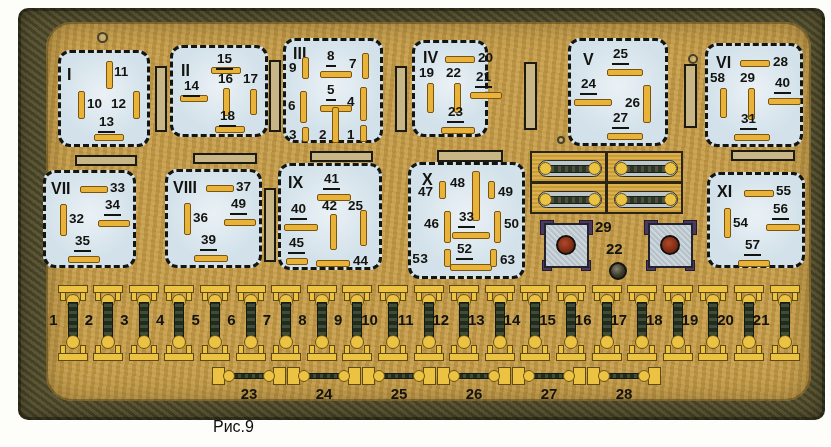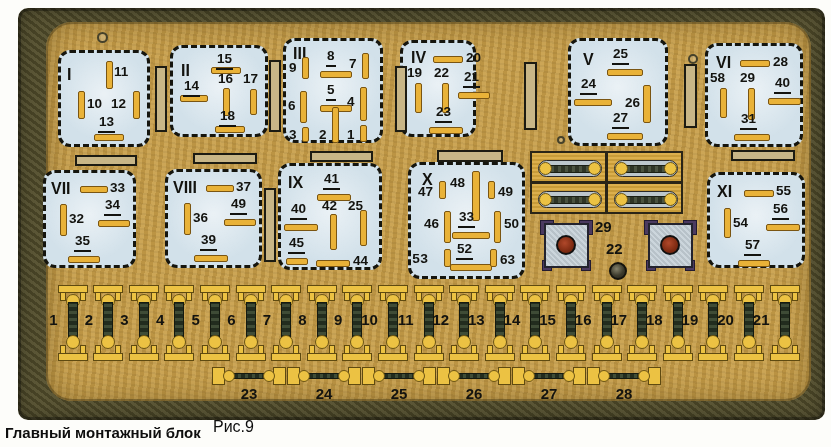--- a/index.html
+++ b/index.html
@@ -47,21 +47,20 @@
   #caption-title{position:absolute;left:5px;top:424px;font-weight:bold;font-size:15px;color:#0e0e0e;}
   #caption-fig{position:absolute;left:213px;top:418px;font-size:16px;color:#0e0e0e;}
 </style>
 </head>
 <body>
 
 <div id="board" style="--panel: #c59c49; --frame: #534e2c; --relay: #d2e1ea; --pin: #e9b238; --pin-border: #7a5512; --slot: #c8b687; --fuse: #ecc243; --conn-body: #c6d1d8; --conn-ear: #4b3a60; --conn-circle: #7e2b12; --ink: #13130f;">
   <div id="frame"></div>
   <div id="panel"></div>
 
-  <b id="caption-title">Главный монтажный блок</b>
   <span id="caption-fig">Рис.9</span>
 <div class="relay" style="position: absolute; left: 58px; top: 50px; width: 92px; height: 97px;">
       <div class="rlabel" style="position: absolute; left: 6px; top: 14px;">I</div>
       <div class="pin" style="position: absolute; left: 45px; top: 8px; width: 7px; height: 28px;"></div>
       <div class="pnum" style="position: absolute; left: 53px; top: 12px;">11</div>
       <div class="pin" style="position: absolute; left: 17px; top: 38px; width: 7px; height: 28px;"></div>
       <div class="pnum" style="position: absolute; left: 26px; top: 44px;">10</div>
       <div class="pin" style="position: absolute; left: 72px; top: 38px; width: 7px; height: 28px;"></div>
       <div class="pnum" style="position: absolute; left: 50px; top: 44px;">12</div>
       <div class="pin" style="position: absolute; left: 33px; top: 81px; width: 30px; height: 7px;"></div>
@@ -94,21 +93,21 @@
       <div class="pnum u" style="position: absolute; left: 40px; top: 42px;">5</div>
       <div class="pin" style="position: absolute; left: 74px; top: 46px; width: 7px; height: 34px;"></div>
       <div class="pnum" style="position: absolute; left: 61px; top: 54px;">4</div>
       <div class="pin" style="position: absolute; left: 16px; top: 86px; width: 7px; height: 15px;"></div>
       <div class="pnum" style="position: absolute; left: 3px; top: 87px;">3</div>
       <div class="pin" style="position: absolute; left: 46px; top: 66px; width: 7px; height: 36px;"></div>
       <div class="pnum" style="position: absolute; left: 33px; top: 87px;">2</div>
       <div class="pin" style="position: absolute; left: 74px; top: 84px; width: 7px; height: 17px;"></div>
       <div class="pnum" style="position: absolute; left: 61px; top: 87px;">1</div>
     </div>
-    <div class="relay" style="position: absolute; left: 400px; top: 40px; width: 76px; height: 97px;">
+    <div class="relay" style="position: absolute; left: 412px; top: 40px; width: 76px; height: 97px;">
       <div class="rlabel" style="position: absolute; left: 8px; top: 7px;">IV</div>
       <div class="pin" style="position: absolute; left: 30px; top: 13px; width: 30px; height: 7px;"></div>
       <div class="pnum" style="position: absolute; left: 63px; top: 8px;">20</div>
       <div class="pin" style="position: absolute; left: 12px; top: 40px; width: 7px; height: 30px;"></div>
       <div class="pnum" style="position: absolute; left: 4px; top: 23px;">19</div>
       <div class="pin" style="position: absolute; left: 39px; top: 40px; width: 7px; height: 30px;"></div>
       <div class="pnum" style="position: absolute; left: 31px; top: 23px;">22</div>
       <div class="pin" style="position: absolute; left: 55px; top: 49px; width: 32px; height: 7px;"></div>
       <div class="pnum u" style="position: absolute; left: 60px; top: 27px;">21</div>
       <div class="pin" style="position: absolute; left: 26px; top: 84px; width: 34px; height: 7px;"></div>

